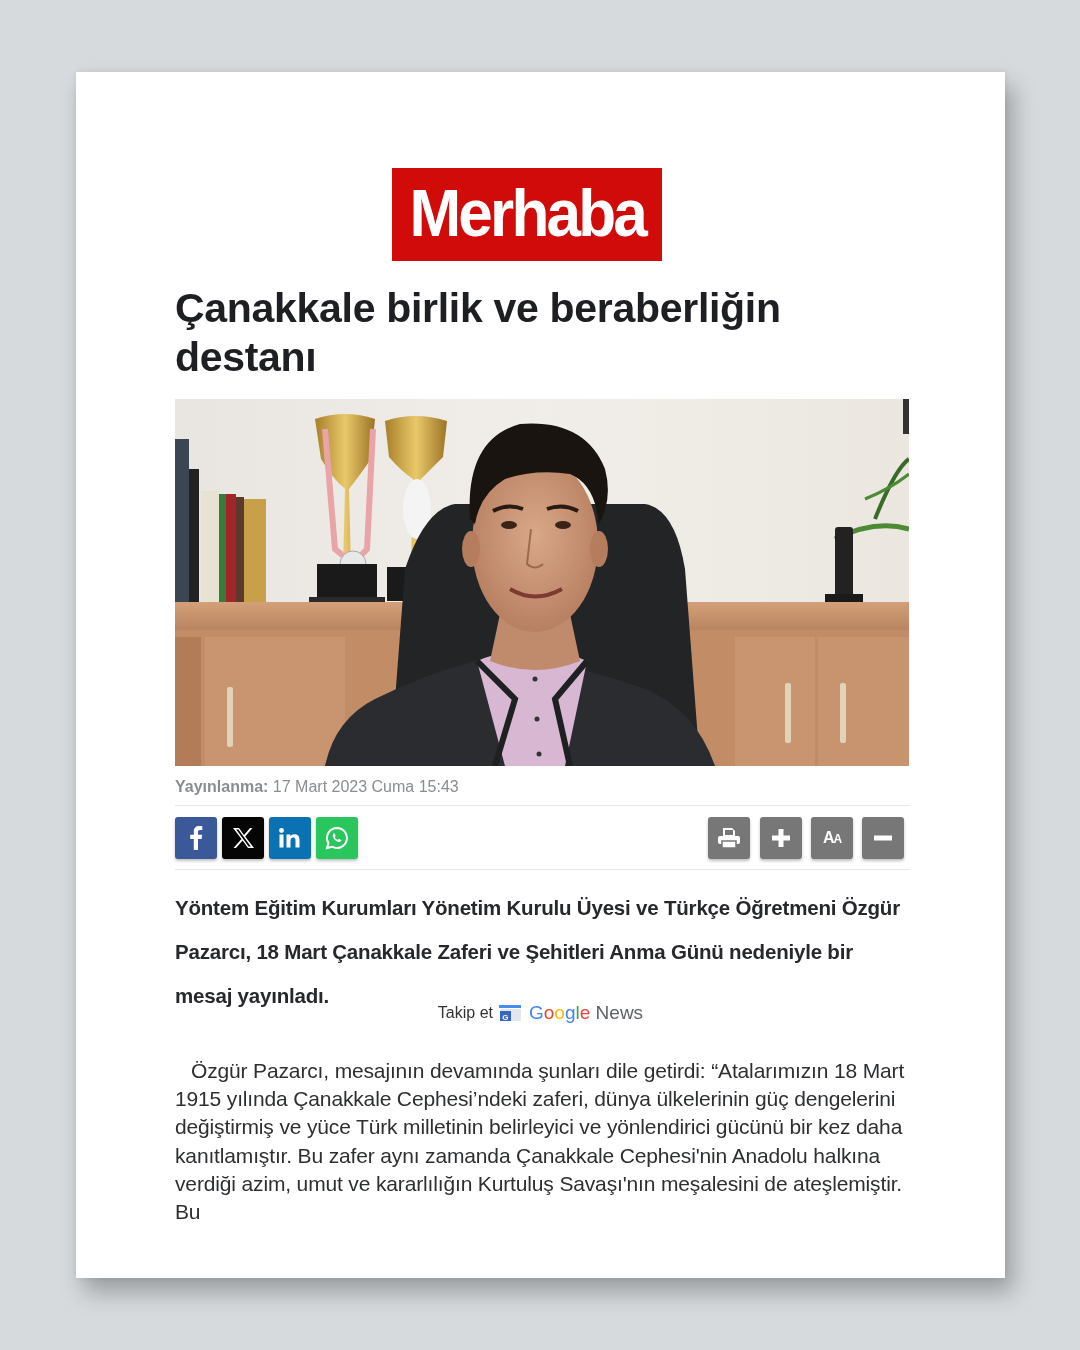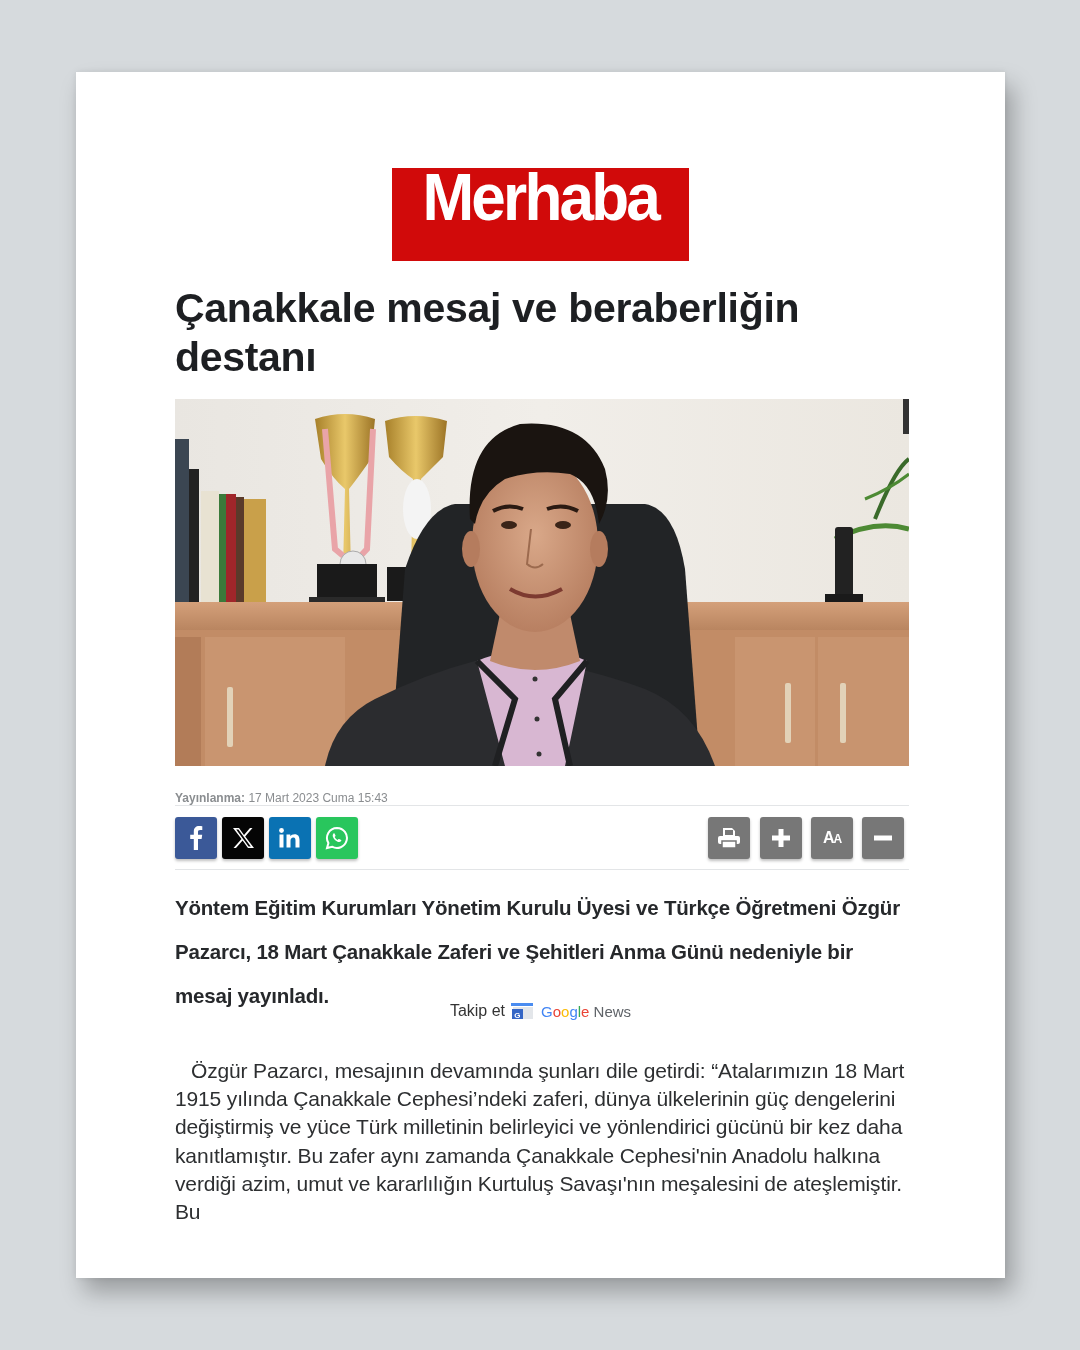--- a/index.html
+++ b/index.html
@@ -14,23 +14,23 @@
     position: absolute;
     left: 76px; top: 72px;
     width: 929px; height: 1206px;
     background: #ffffff;
     box-shadow: 8px 14px 22px rgba(0,0,0,0.28), 0 0 6px rgba(0,0,0,0.08);
     overflow: hidden;
   }
   .logo {
     position: absolute;
     left: 316px; top: 96px;
-    width: 297px; height: 93px;
+    width: 270px; height: 93px;
     background: #d10a0a;
-    display: flex; justify-content: center;
+    display: flex; align-items: center; justify-content: center;
   }
   .logo span {
     color: #fff;
     font-family: "Liberation Sans", sans-serif;
     font-weight: 700;
     font-size: 66px;
     letter-spacing: -3px;
     transform: scaleX(0.94);
     line-height: 1;
     margin-top: -4px;
@@ -50,23 +50,22 @@
     position: absolute;
     left: 99px; top: 327px;
     width: 734px; height: 367px;
     overflow: hidden;
     background: #ece9e4;
   }
   .photo svg { display: block; }
   .meta {
     position: absolute;
     left: 99px; top: 706px;
-    font-size: 12px;
+    font-size: 16px;
     color: #8a8d90;
-    margin-top: 13px;
   }
   .meta b { font-weight: 700; color: #8a8d90; }
   .hr { position: absolute; left: 99px; width: 734px; height: 1px; background: #e3e5e7; }
   .hr1 { top: 733px; }
   .hr2 { top: 797px; }
   .btn {
     position: absolute;
     top: 745px;
     width: 42px; height: 42px;
     border-radius: 3px;
@@ -93,21 +92,21 @@
     color: #26282b;
     letter-spacing: -0.2px;
   }
   .follow {
     position: absolute;
     left: 0; right: 0; top: 930px;
     display: flex; justify-content: center; align-items: center;
     font-size: 16px; color: #333;
   }
   .follow .gn-icon { margin: 0 6px 0 6px; }
-  .gnews { font-size: 15px; }
+  .gnews { font-size: 19px; }
   .gnews .g1 { color: #4285f4; } .gnews .g2 { color: #ea4335; } .gnews .g3 { color: #fbbc05; }
   .gnews .g4 { color: #34a853; } .gnews .news { color: #5f6368; }
   .body-text {
     position: absolute;
     left: 99px; top: 985px;
     width: 742px;
     font-size: 21px;
     line-height: 28.2px;
     color: #2d2f31;
     letter-spacing: -0.15px;
@@ -116,21 +115,21 @@
 </style>
 </head>
 <body>
 
 <div class="card">
 
   <div class="logo">
     <span>Merhaba</span>
   </div>
 
-  <h1 class="title">Çanakkale mesaj ve beraberliğin destanı</h1>
+  <h1 class="title">Çanakkale birlik ve beraberliğin destanı</h1>
 
   <div class="photo" title="Özgür Pazarcı ofisinde, arkasında kupalar ve kitaplar">
     <svg width="734" height="367" viewBox="0 0 734 367">
       <defs>
         <linearGradient id="wall" x1="0" y1="0" x2="1" y2="0">
           <stop offset="0" stop-color="#e9e6e1"></stop>
             <stop offset="0.5" stop-color="#f1eee9"></stop>
             <stop offset="1" stop-color="#ebe7e0"></stop>
         </linearGradient>
         <linearGradient id="wood" x1="0" y1="0" x2="0" y2="1">

